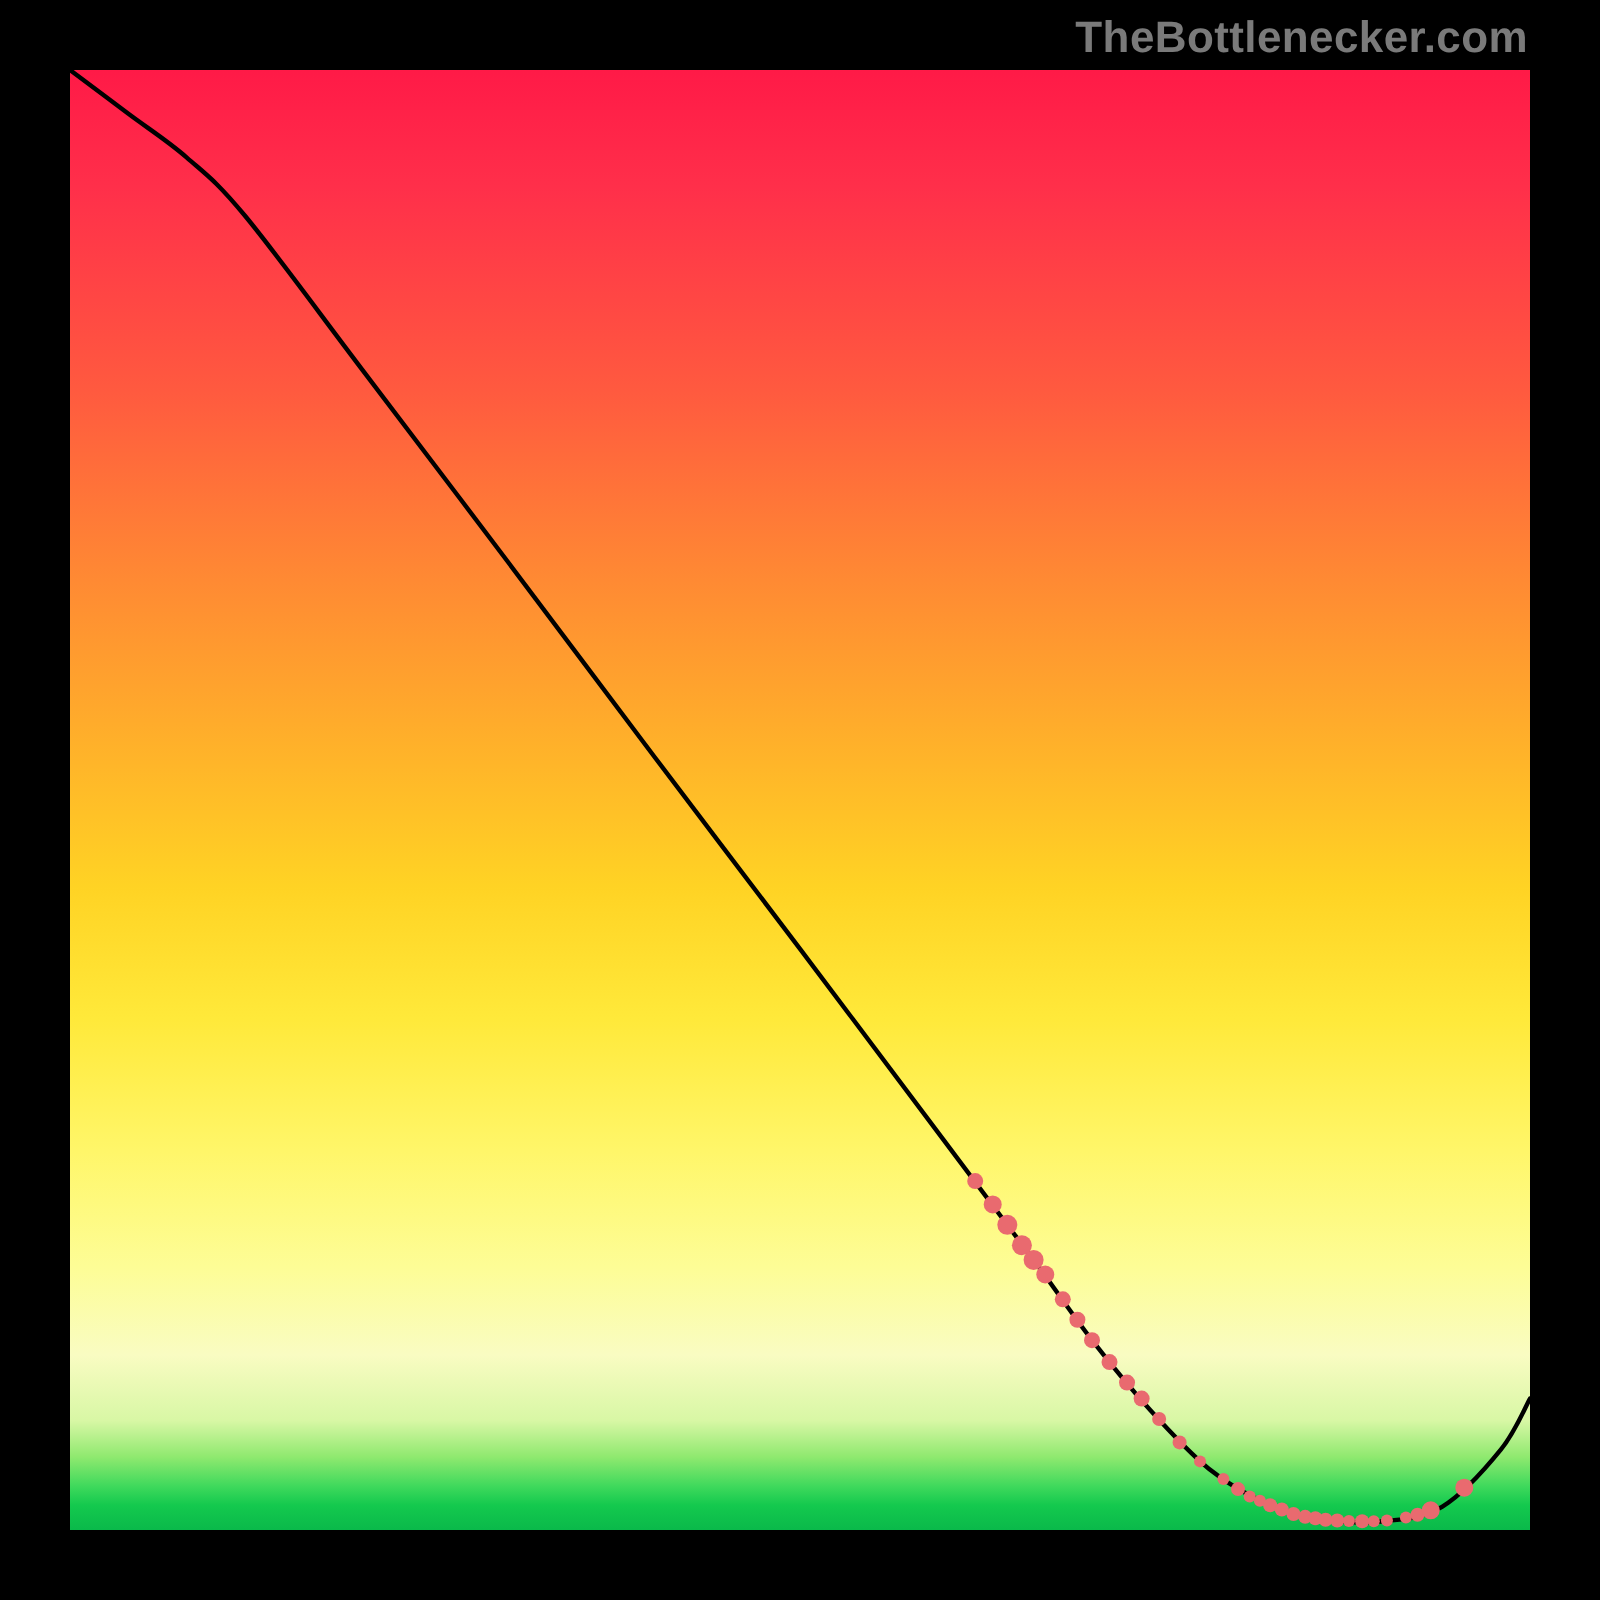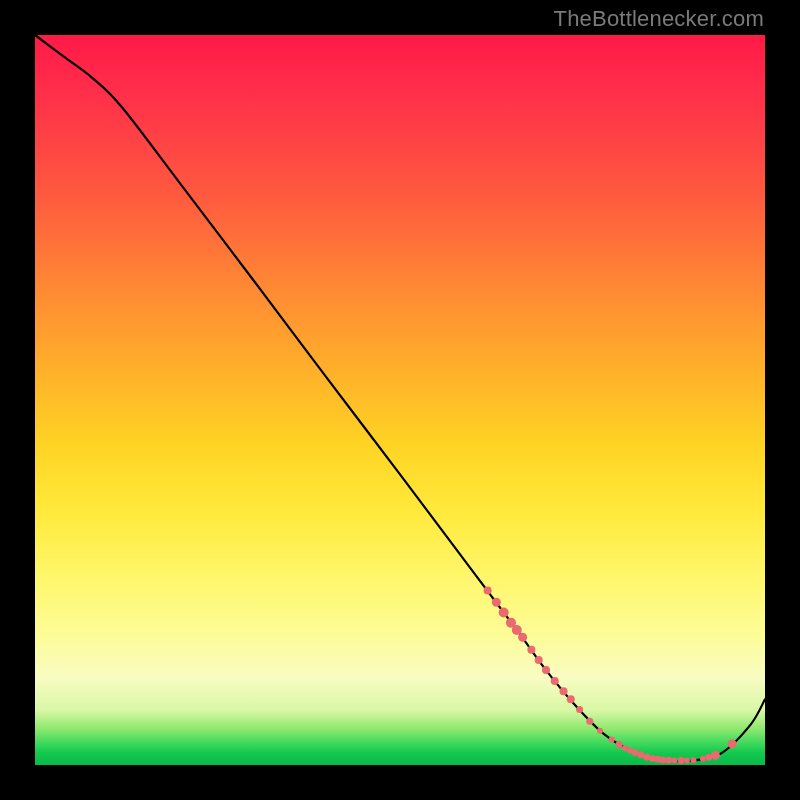--- a/index.html
+++ b/index.html
@@ -42,21 +42,21 @@
       #14c94e 98.3%,
       #0ab94a 100%
     );
   }
   .watermark {
     position: absolute;
     top: 6px;
     right: 36px;
     color: #7a7a7a;
     font-size: 22px;
-    font-weight: 400;
+    font-weight: 700;
     letter-spacing: 0.2px;
     user-select: none;
   }
   svg.curve {
     position: absolute;
     left: 0;
     top: 0;
     width: 730px;
     height: 730px;
     overflow: visible;

